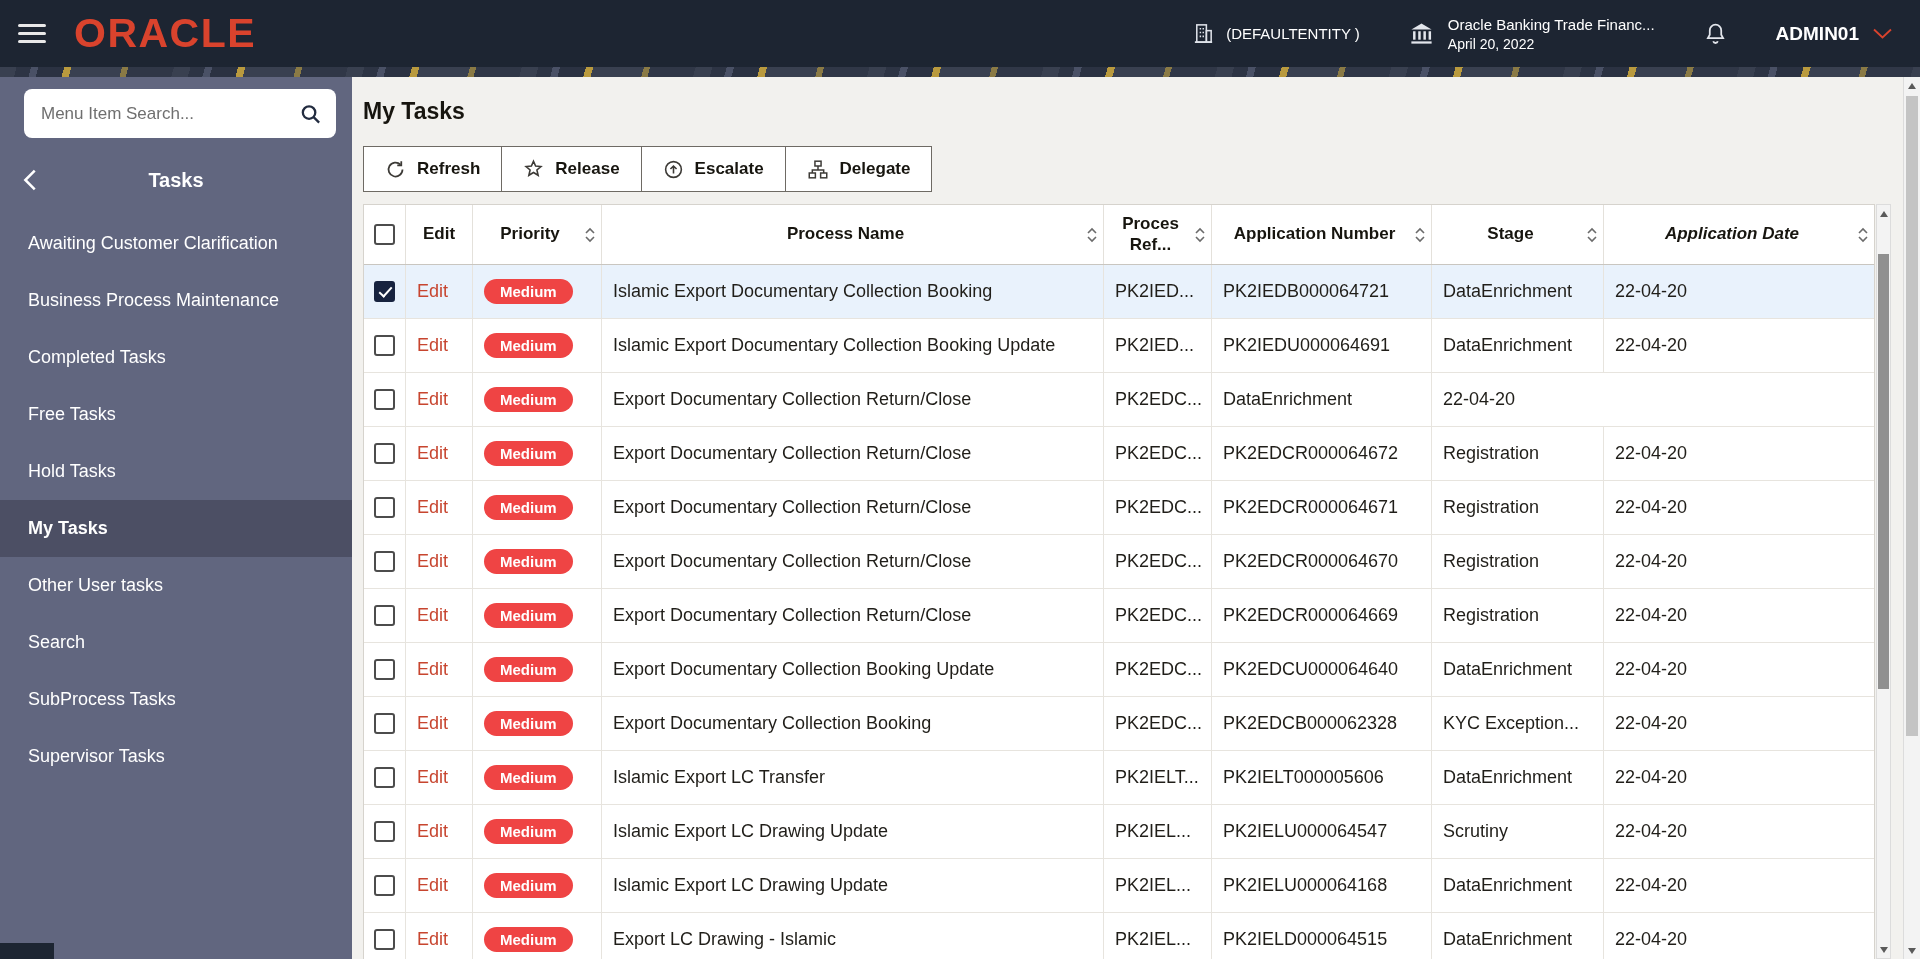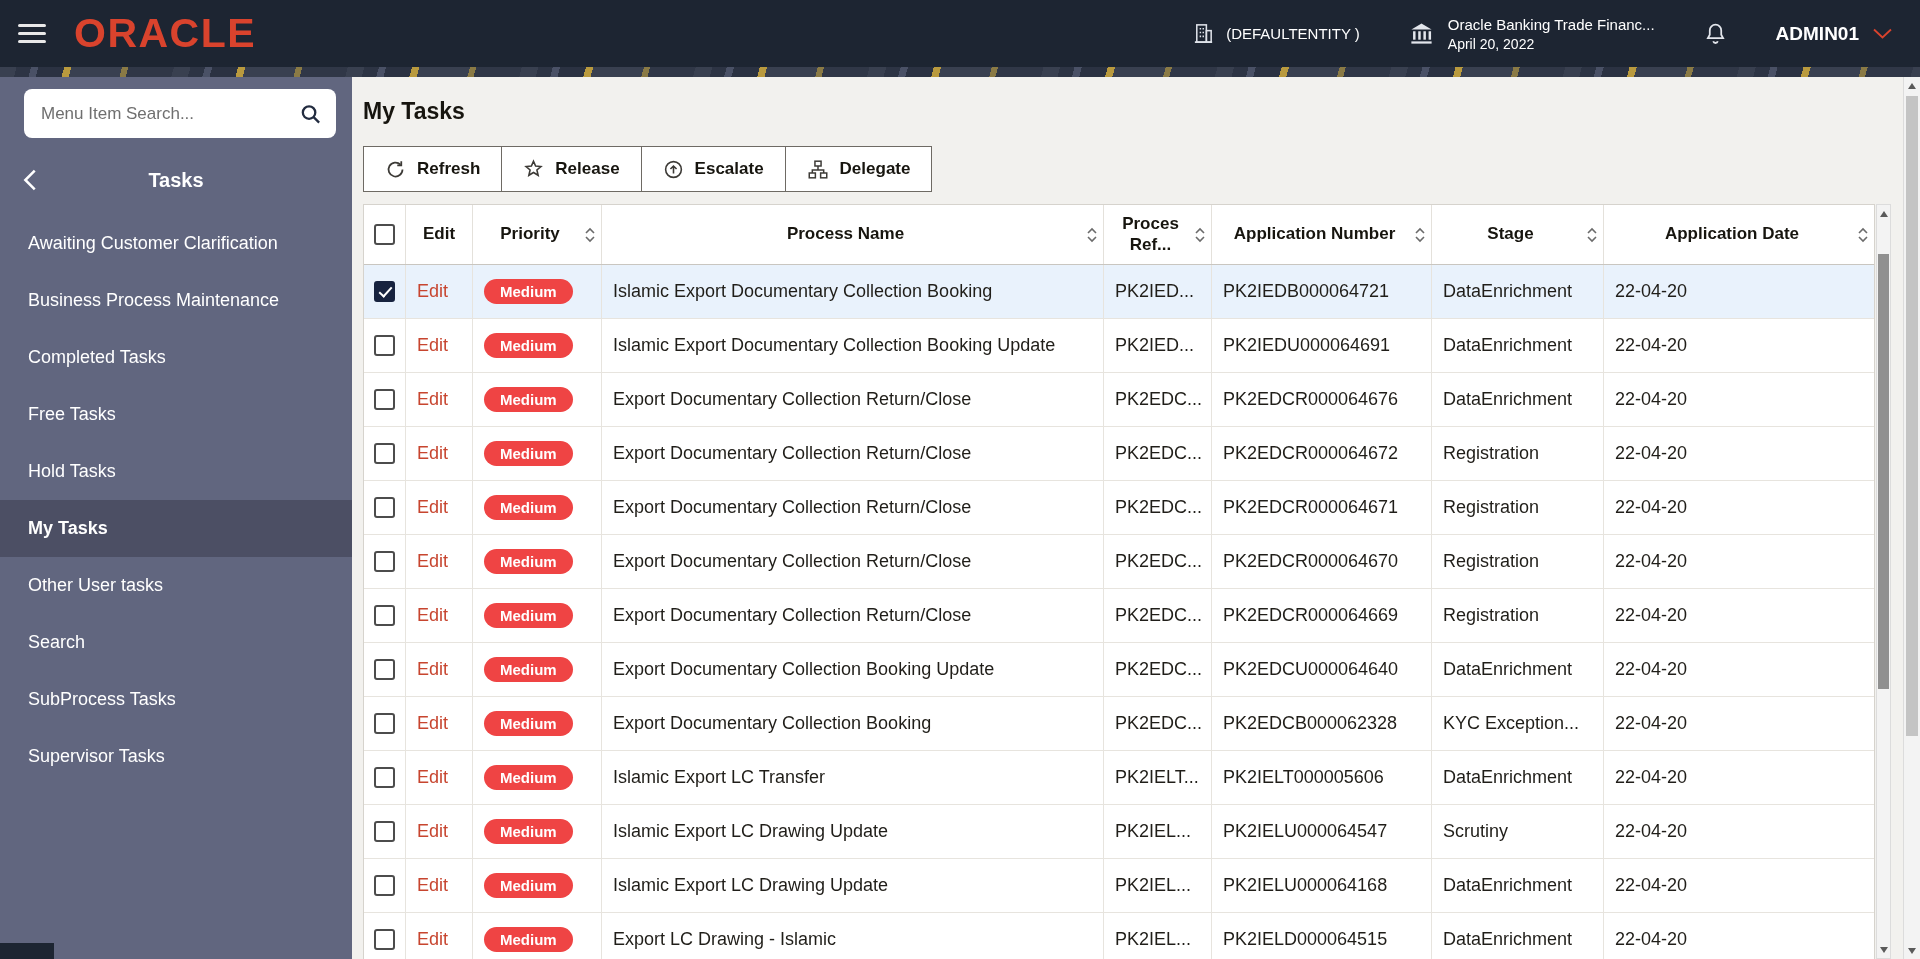--- a/index.html
+++ b/index.html
@@ -96,21 +96,21 @@
     display: grid;
     grid-template-columns: 42px 67px 129px 502px 108px 220px 172px 1fr;
   }
   .thead { height: 60px; border-bottom: 1px solid #c9c6c0; }
   .th {
     position: relative; display: flex; align-items: center; justify-content: center;
     text-align: center; font-size: 17px; font-weight: 700; color: #17150f;
     border-right: 1px solid #e4e1db; line-height: 1.2; padding: 0 4px;
   }
   .th.sortable { padding: 0 20px 0 6px; }
-  .th:last-child { border-right: none; }
+  .th:last-child { border-right: none; font-style: italic; }
   .sort-icon { position: absolute; right: 4px; top: 50%; transform: translateY(-50%); cursor: pointer; display: flex; }
 
   .trow { height: 54px; border-bottom: 1px solid #e7e4de; background: #fff; }
   .trow.selected { background: #e9f2fc; }
   .td {
     display: flex; align-items: center; padding: 0 11px;
     font-size: 18px; color: #201e19;
     border-right: 1px solid #e7e4de;
     white-space: nowrap; overflow: hidden;
   }
@@ -423,21 +423,20 @@
                 <span class="checkbox"></span>
               </div>
               <div class="td">
                 <a class="edit-link">Edit</a>
               </div>
               <div class="td">
                 <span class="badge">Medium</span>
               </div>
               <div class="td">Export Documentary Collection Return/Close</div>
               <div class="td">PK2EDC...</div>
-              <div class="td">PK2EDCR000064676</div>
               <div class="td">DataEnrichment</div>
               <div class="td">22-04-20</div>
             </div>
 
             <div class="trow">
               <div class="td td-check">
                 <span class="checkbox"></span>
               </div>
               <div class="td">
                 <a class="edit-link">Edit</a>

